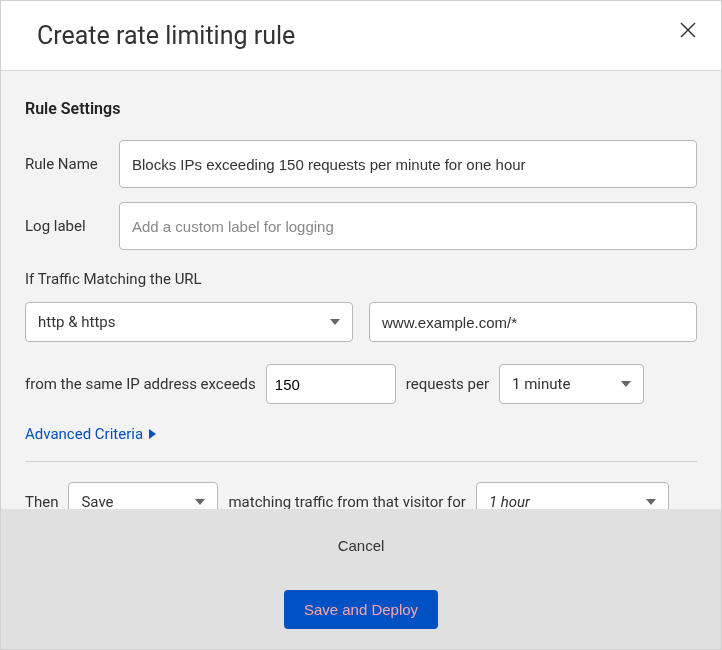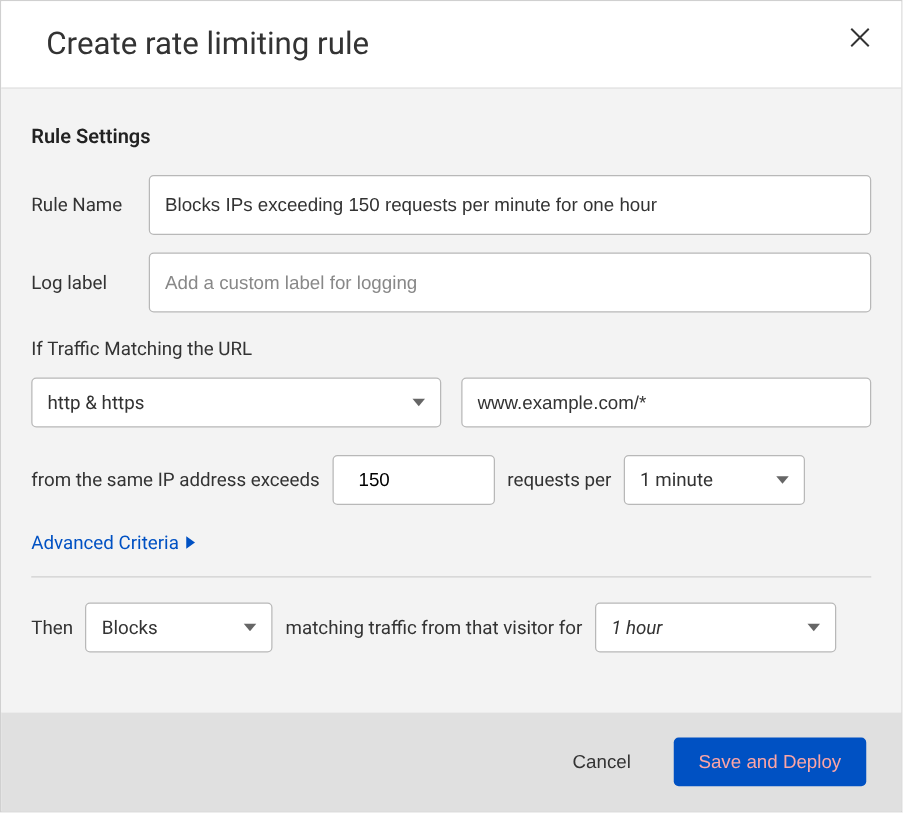--- a/index.html
+++ b/index.html
@@ -19,25 +19,25 @@
     .traffic-row { display: flex; gap: 16px; margin-bottom: 22px; }
     .select { height: 40px; border: 1px solid #b8b8b8; border-radius: 4px; background: #fff; padding: 0 36px 0 12px; font-size: 15px; color: #333; position: relative; display: flex; align-items: center; cursor: pointer; }
     .select-wide { width: 328px; }
     .select-narrow { width: 145px; }
     .select-action { width: 150px; }
     .select-duration { width: 193px; font-style: italic; }
     .caret { position: absolute; right: 12px; top: 50%; transform: translateY(-50%); width: 0; height: 0; border-left: 5px solid transparent; border-right: 5px solid transparent; border-top: 6px solid #666; }
     .url-input { flex: 1; height: 40px; border: 1px solid #b8b8b8; border-radius: 4px; padding: 0 12px; font-size: 15px; color: #333; background: #fff; }
     .inline-row { display: flex; align-items: center; gap: 10px; flex-wrap: wrap; margin-bottom: 20px; }
     .inline-text { font-size: 15px; color: #333; }
-    .num-input { width: 130px; height: 40px; border: 1px solid #b8b8b8; border-radius: 4px; padding: 0 20px; font-size: 15px; background: #fff; }
+    .num-input { width: 130px; height: 40px; border: 1px solid #b8b8b8; border-radius: 4px; padding: 0 8px; font-size: 15px; background: #fff; }
     .adv-link { display: inline-flex; align-items: center; gap: 4px; font-size: 15px; color: #0051c3; cursor: pointer; margin-bottom: 18px; }
     .adv-link .tri { width: 0; height: 0; border-top: 5px solid transparent; border-bottom: 5px solid transparent; border-left: 7px solid #0051c3; margin-left: 2px; }
     .divider { border: none; border-top: 1px solid #d0d0d0; margin-bottom: 20px; }
-    .dialog-footer { background: #e0e0e0; padding: 20px 28px; display: flex; justify-content: flex-end; align-items: center; gap: 28px; }
+    .dialog-footer { background: #e0e0e0; padding: 20px 28px; display: flex; justify-content: flex-end; align-items: center; gap: 28px; flex-direction: column; }
     .footer-btn-text { background: none; border: none; font-size: 15px; color: #333; cursor: pointer; padding: 8px 6px; }
     .footer-btn-primary { background: #0051c3; color: #fca5a5; border: none; border-radius: 4px; font-size: 15px; padding: 11px 20px; cursor: pointer; }
   </style>
 </head>
 <body>
 
 <div class="dialog">
 
   <div class="dialog-header">
     <div class="dialog-title">Create rate limiting rule</div>
@@ -86,21 +86,21 @@
     <div class="adv-link">
       <span>Advanced Criteria</span>
       <span class="tri"></span>
     </div>
 
     <hr class="divider">
 
     <div class="inline-row">
       <span class="inline-text">Then</span>
       <div class="select select-action">
-        <span>Blocks</span>
+        <span>Save</span>
         <span class="caret"></span>
       </div>
       <span class="inline-text">matching traffic from that visitor for</span>
       <div class="select select-duration">
         <span>1 hour</span>
         <span class="caret"></span>
       </div>
     </div>
 
   </div>

